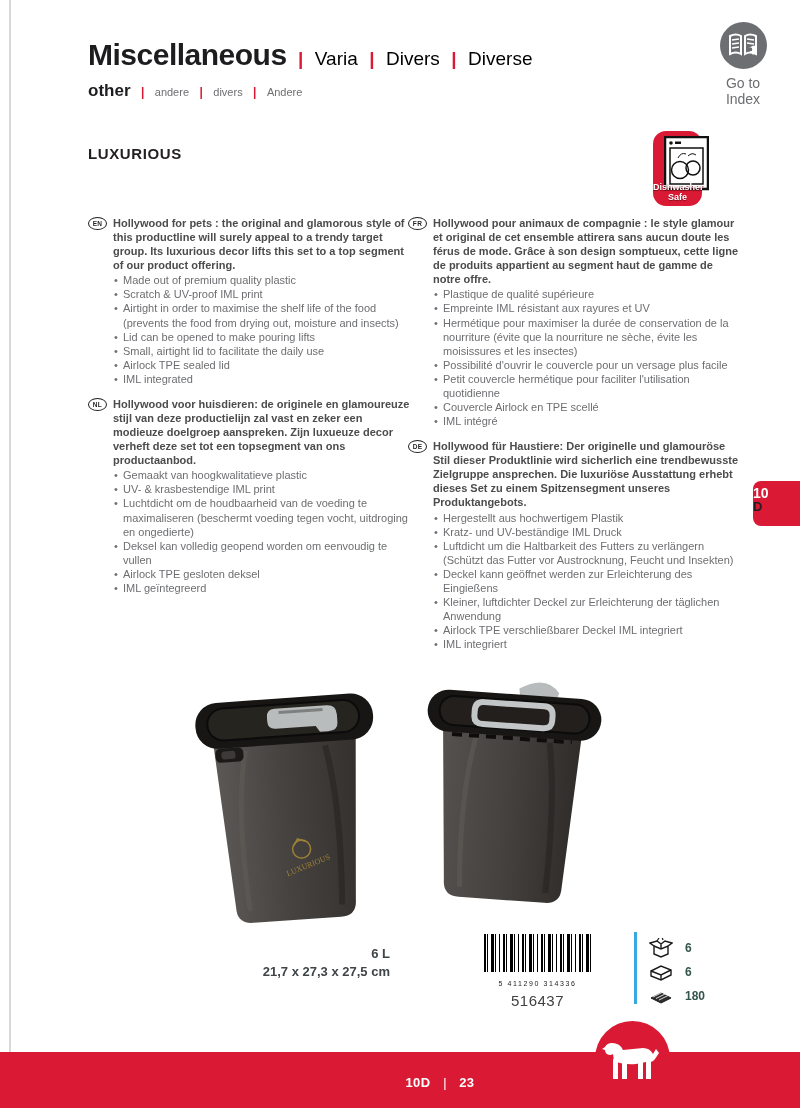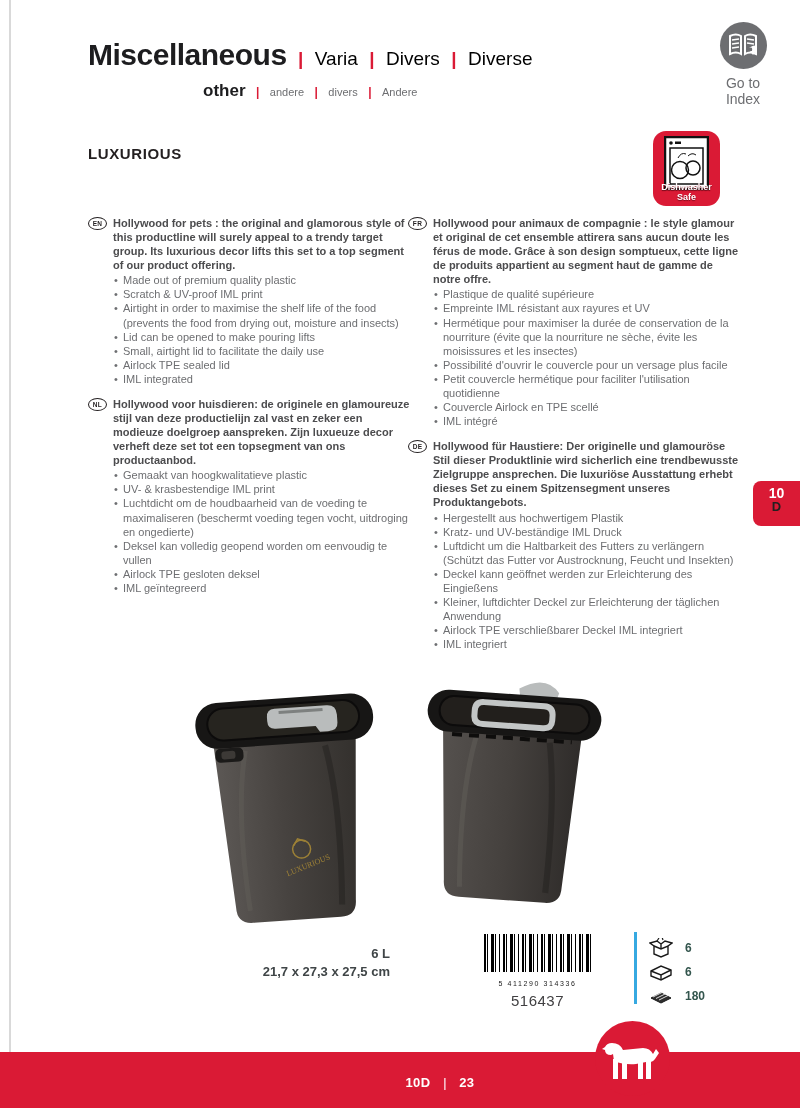--- a/index.html
+++ b/index.html
@@ -6,56 +6,56 @@
   .page{position:relative;width:800px;height:1108px;background:#fff;overflow:hidden;
         font-family:"Liberation Sans",sans-serif;color:#6d6e71;}
   .scan-edge{position:absolute;left:9px;top:0;width:2px;height:100%;background:#d9d9d9;}
 
   
   .hdr{position:absolute;left:88px;top:38px;}
   .hdr-line1{white-space:nowrap;}
   .hdr-title{font-size:30px;font-weight:bold;color:#1d1d1f;letter-spacing:-0.5px;}
   .hdr-sep{color:#da1a35;font-weight:bold;font-size:19px;padding:0 7px;}
   .hdr-lang{font-size:19px;color:#000000;}
-  .hdr-line2{margin-top:9px;white-space:nowrap;text-align:center;}
+  .hdr-line2{margin-top:9px;white-space:nowrap;}
   .hdr-sub{font-size:17px;font-weight:bold;color:#1d1d1f;}
   .hdr-sep2{color:#da1a35;font-weight:bold;font-size:12px;padding:0 6px;}
   .hdr-sublang{font-size:11px;color:#6d6e71;}
 
   .goto{position:absolute;left:714px;top:22px;width:58px;text-align:center;cursor:pointer;}
   .goto-circle{width:47px;height:47px;border-radius:50%;background:#6d6e71;margin:0 auto;
                display:flex;align-items:center;justify-content:center;}
   .goto-label{font-size:14px;color:#6d6e71;margin-top:6px;}
 
   .section-title{position:absolute;left:88px;top:145px;font-size:15px;font-weight:bold;
                  color:#231f20;letter-spacing:0.6px;}
 
   
-  .dw-badge{position:absolute;left:653px;top:131px;width:67px;height:75px;background:#da1a35;
+  .dw-badge{position:absolute;left:653px;top:131px;width:49px;height:75px;background:#da1a35;
             border-radius:13px;}
   .dw-badge svg{position:absolute;left:11px;top:5px;}
   .dw-text{position:absolute;left:0;bottom:4px;width:100%;text-align:center;color:#fff;
            font-weight:bold;font-size:9px;line-height:9.5px;text-shadow:0 1px 1px #7e0a1c;}
 
   
   .col{position:absolute;font-size:11px;line-height:1.28;}
   .col-left{left:88px;top:216px;width:326px;}
   .col-right{left:408px;top:216px;width:334px;}
   .lang-block{position:relative;padding-left:25px;margin-bottom:11px;}
   .lang-badge{position:absolute;left:0;top:1px;width:17px;height:11px;border:1.5px solid #231f20;
               border-radius:50%;font-size:6.5px;font-weight:bold;color:#231f20;text-align:center;
               line-height:11px;letter-spacing:0.3px;}
   .intro{font-weight:bold;color:#4c4c4e;margin:0 0 1px 0;}
   ul.bullets{margin:0;padding:0;list-style:none;color:#6d6e71;}
   ul.bullets li{position:relative;padding-left:10px;}
   ul.bullets li::before{content:"\2022";position:absolute;left:1px;top:0;color:#6d6e71;}
 
   
   .side-tab{position:absolute;left:753px;top:481px;width:47px;height:45px;background:#da1a35;
-            border-radius:8px 0 0 8px;text-align:center;cursor:pointer;}
+            border-radius:8px 0 0 8px;cursor:pointer;}
   .side-tab .num{display:block;font-size:14px;font-weight:bold;color:#fff;margin-top:5px;line-height:14px;}
   .side-tab .let{display:block;font-size:13px;font-weight:bold;color:#231f20;line-height:14px;}
 
   
   .product-shot{position:absolute;left:190px;top:668px;}
 
   
   .dims{position:absolute;left:190px;top:946px;width:200px;text-align:right;color:#3f4547;}
   .dims .vol{font-size:13px;font-weight:bold;}
   .dims .size{font-size:13px;font-weight:bold;margin-top:3px;}

